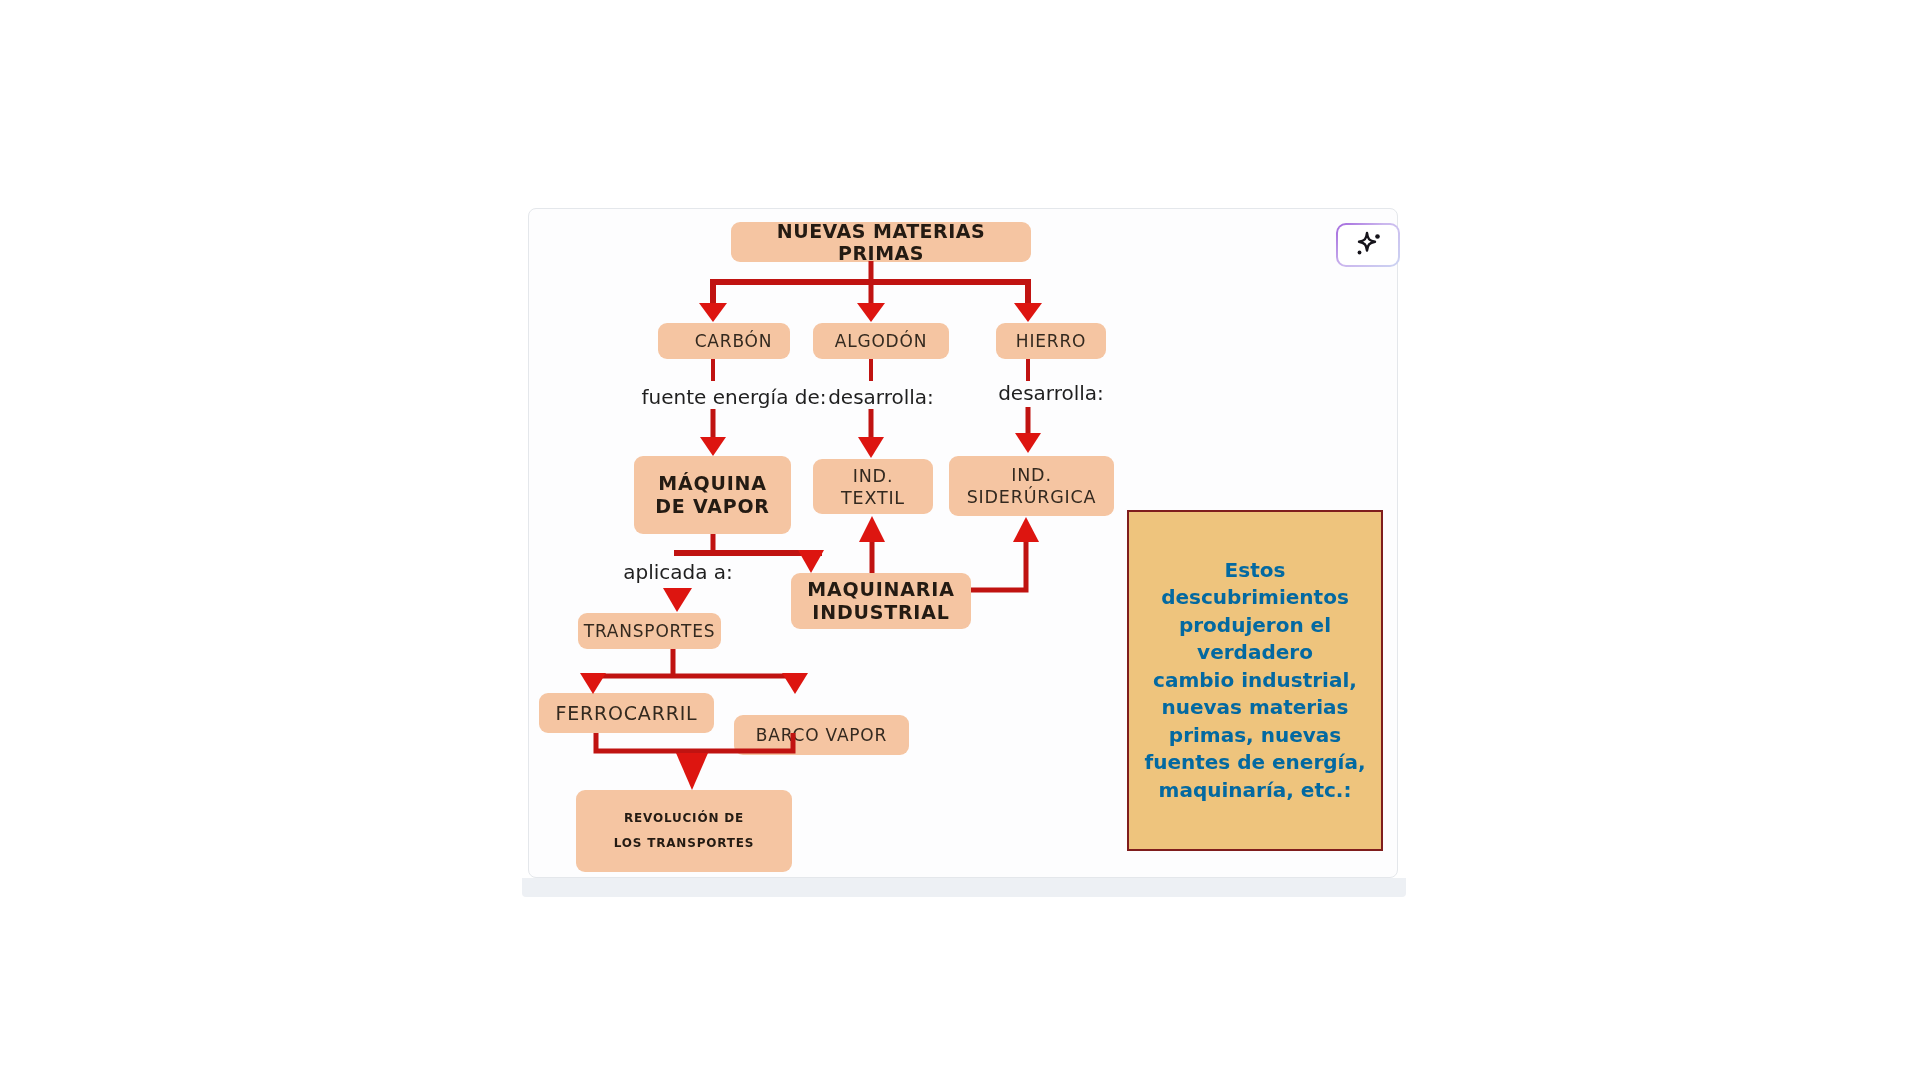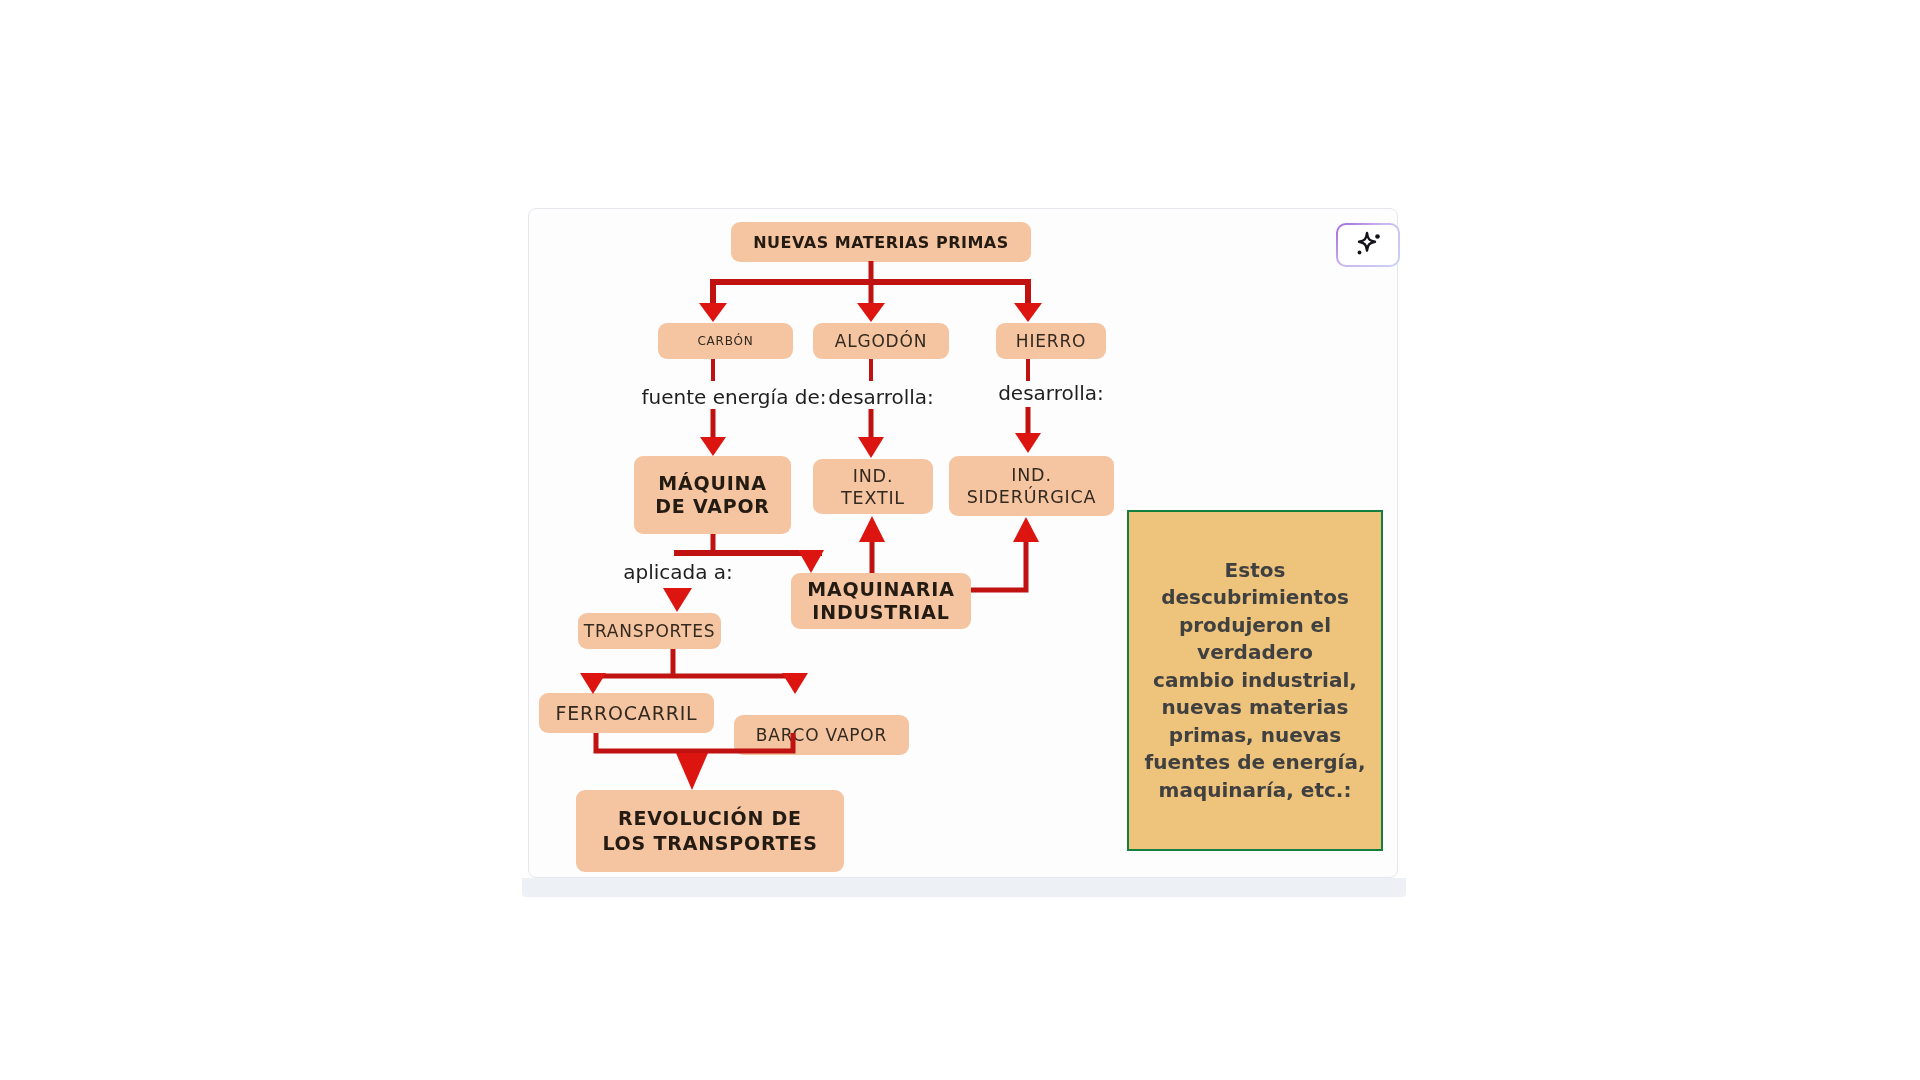--- a/index.html
+++ b/index.html
@@ -9,40 +9,40 @@
   .canvas-shadow{position:absolute;left:522px;top:878px;width:884px;height:19px;
     background:#edf0f4;border-radius:0 0 4px 4px;}
   .node{position:absolute;background:#f5c5a2;border-radius:9px;display:flex;
     align-items:center;justify-content:center;text-align:center;color:#33291f;
     letter-spacing:.8px;white-space:pre-line;}
   .node.bold{font-weight:bold;color:#241b13;}
   .edge-label{position:absolute;display:flex;align-items:center;justify-content:center;
     text-align:center;color:#1f1f1f;font-size:20px;white-space:nowrap;}
   .connectors{position:absolute;left:0;top:0;pointer-events:none;}
   .note{position:absolute;left:598px;top:301px;width:256px;height:341px;box-sizing:border-box;
-    background:#eec47d;border:2px solid #15803d;display:flex;align-items:center;justify-content:center;
-    text-align:center;font-weight:bold;font-size:20px;line-height:27.5px;color:#404040;white-space:pre-line;}
+    background:#eec47d;border:2px solid #7f1d1d;display:flex;align-items:center;justify-content:center;
+    text-align:center;font-weight:bold;font-size:20px;line-height:27.5px;color:#0369a1;white-space:pre-line;}
   .ai-btn{position:absolute;left:1336px;top:223px;width:64px;height:44px;box-sizing:border-box;
     border:2px solid transparent;border-radius:10px;cursor:pointer;
     background:linear-gradient(#ffffff,#ffffff) padding-box,
                linear-gradient(135deg,#a265dd 0%,#cbb7ee 45%,#ccd4f2 100%) border-box;
     display:flex;align-items:center;justify-content:center;}
   
-  #n-nuevas{left:202px;top:13px;width:300px;height:40px;font-size:16px;letter-spacing:.5px;}
-  #n-carbon{left:129px;top:114px;width:135px;height:36px;font-size:12px;}
+  #n-nuevas{left:202px;top:13px;width:300px;height:40px;font-size:19px;letter-spacing:.5px;}
+  #n-carbon{left:129px;top:114px;width:113px;height:36px;font-size:17px;padding-left:19px;}
   #n-algodon{left:284px;top:114px;width:136px;height:36px;font-size:17px;}
   #n-hierro{left:467px;top:114px;width:110px;height:36px;font-size:17px;}
   #n-maquina{left:105px;top:247px;width:157px;height:78px;font-size:19px;line-height:23px;}
   #n-textil{left:284px;top:250px;width:120px;height:55px;font-size:17.5px;line-height:22px;}
   #n-siderurgica{left:420px;top:247px;width:165px;height:60px;font-size:17.5px;line-height:22px;}
   #n-maquinaria{left:262px;top:364px;width:180px;height:56px;font-size:19px;line-height:23px;}
   #n-transportes{left:49px;top:404px;width:143px;height:36px;font-size:17px;}
   #n-ferrocarril{left:10px;top:484px;width:175px;height:40px;font-size:19px;}
   #n-barco{left:205px;top:484px;width:175px;height:40px;font-size:17px;margin-top:22px;}
-  #n-revolucion{left:47px;top:581px;width:268px;height:82px;font-size:19px;line-height:25px;}
+  #n-revolucion{left:47px;top:581px;width:216px;height:82px;font-size:12px;line-height:25px;}
   #l-fuente{left:105px;top:178px;width:200px;height:20px;}
   #l-des1{left:302px;top:178px;width:100px;height:20px;}
   #l-des2{left:472px;top:174px;width:100px;height:20px;}
   #l-aplicada{left:99px;top:353px;width:100px;height:20px;}
 </style>
 </head>
 <body>
 
 <div class="canvas">
 

